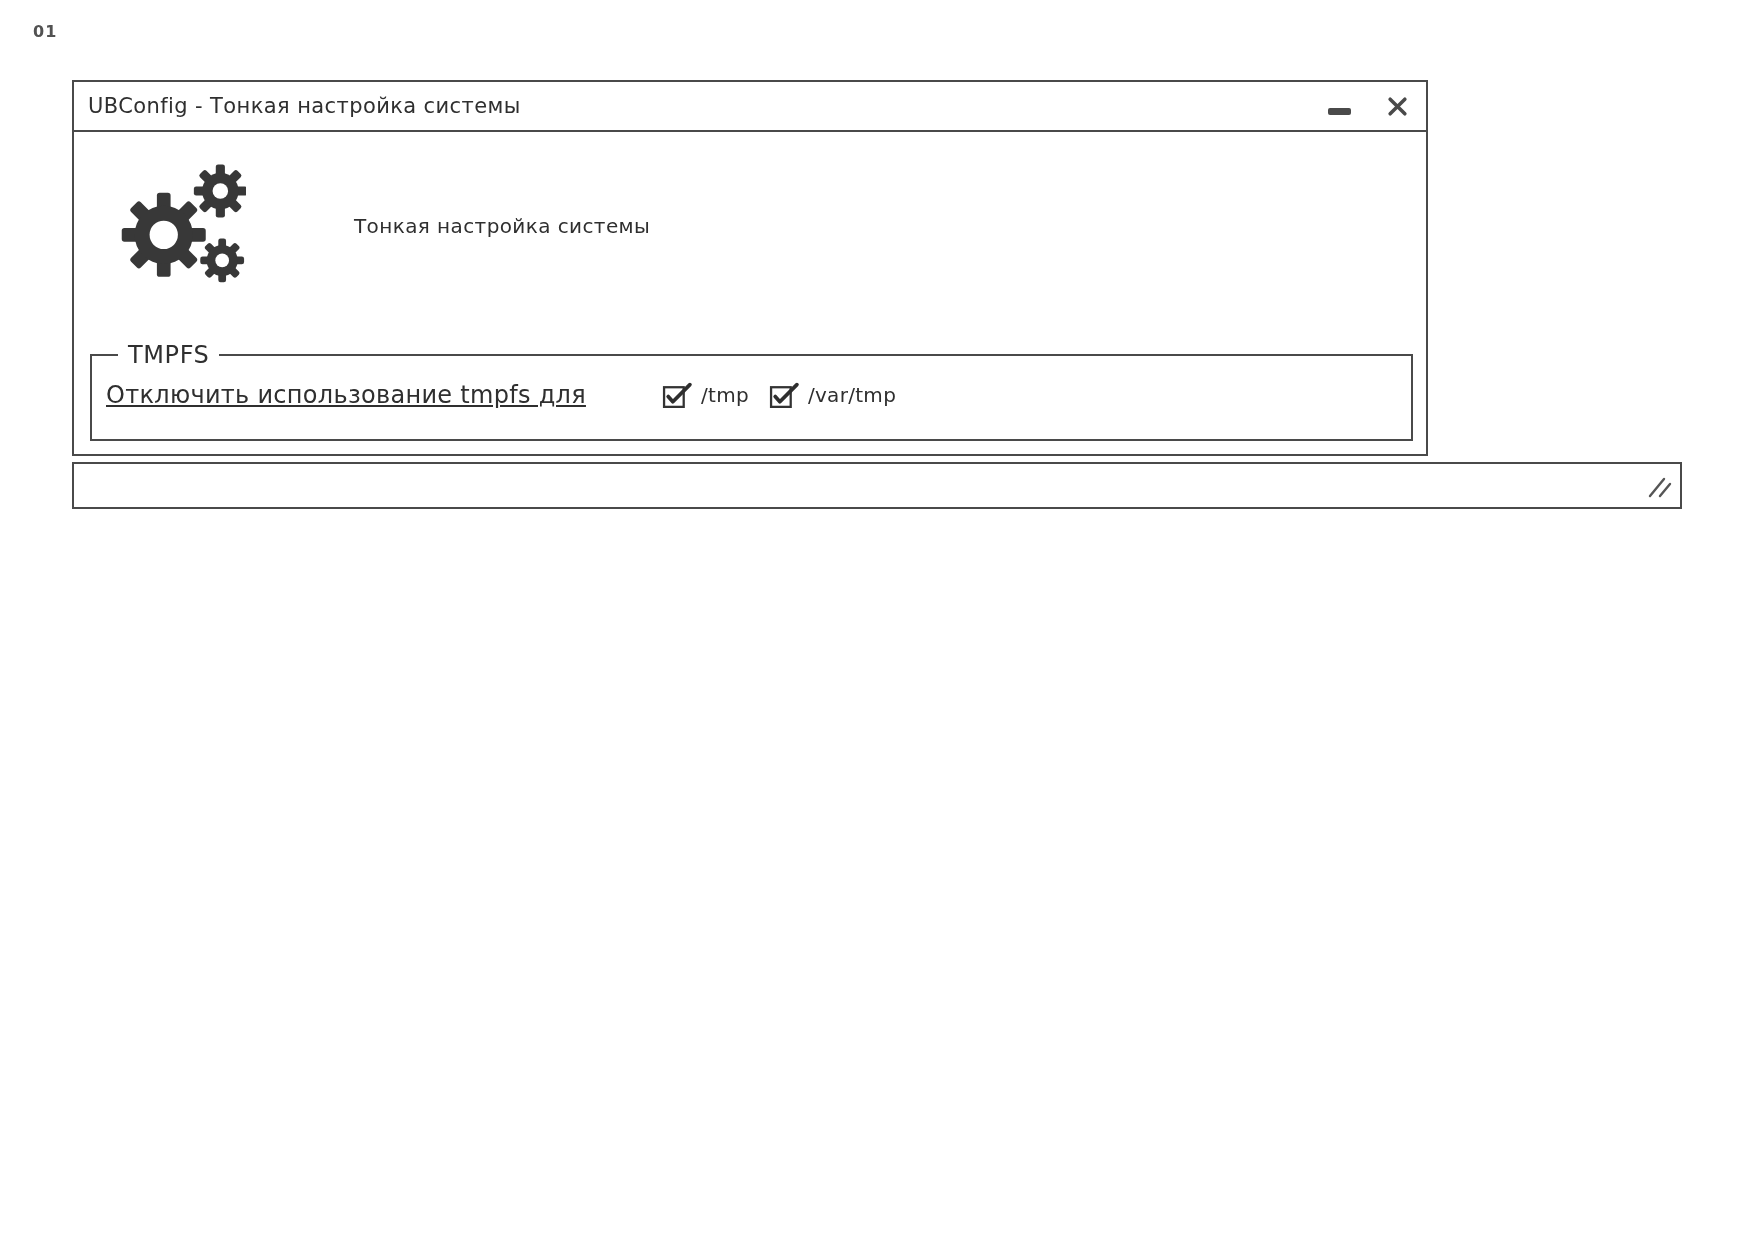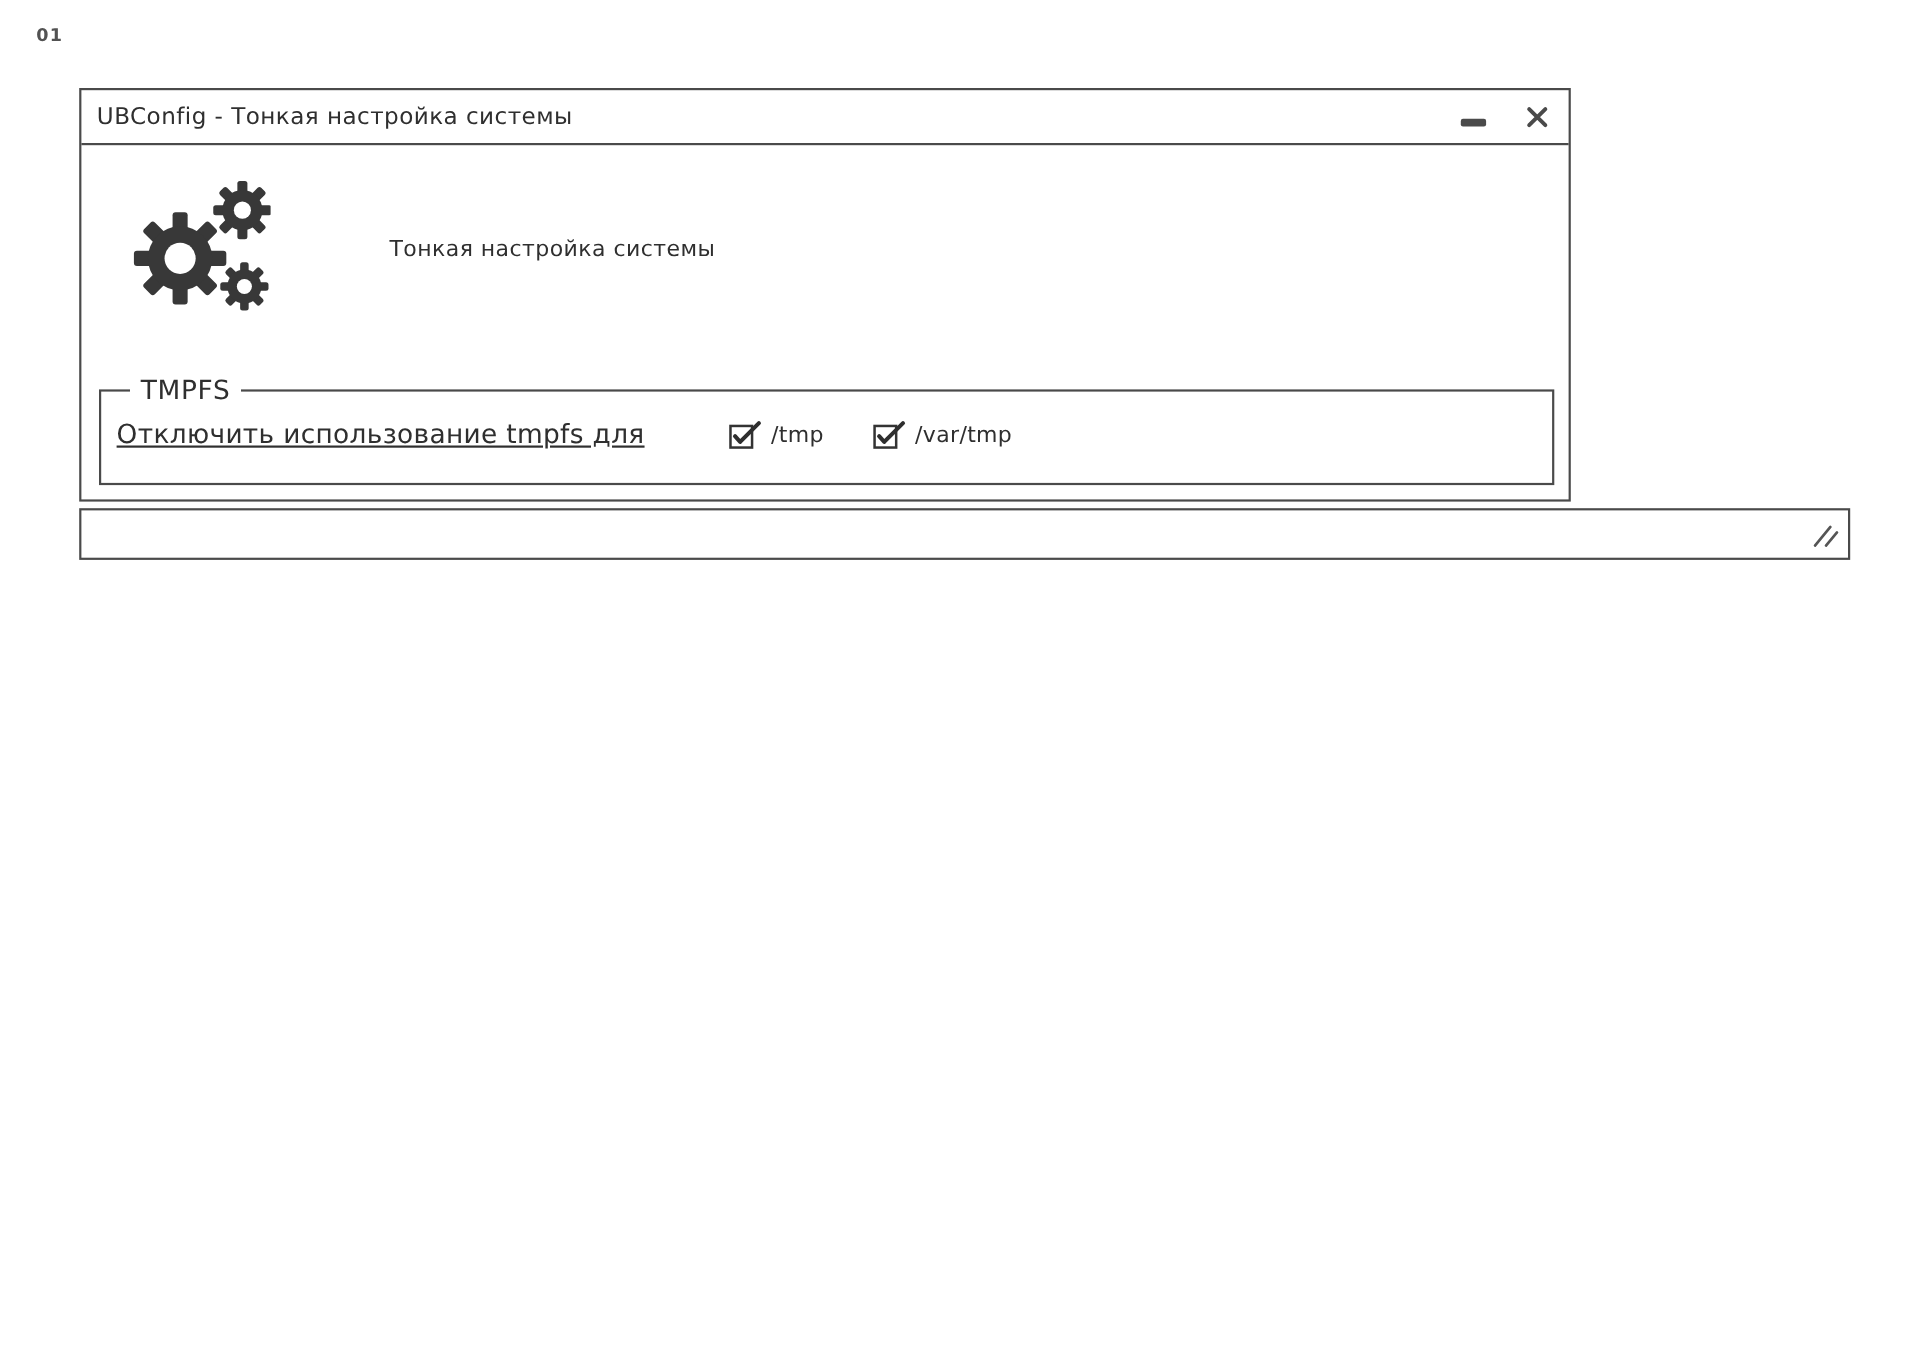--- a/index.html
+++ b/index.html
@@ -39,21 +39,21 @@
     border: 2px solid #4a4a4a; padding: 0 14px;
   }
   fieldset.groupbox legend {
     font-size: 24px; letter-spacing: 0.6px; color: #2f2f2f;
     margin-left: 12px; padding: 0 10px;
   }
   .group-row { display: flex; align-items: center; margin-top: 12px; }
   .group-row-label { font-size: 24px; letter-spacing: 0.3px; color: #2f2f2f; text-decoration: underline; }
   .checkbox { display: flex; align-items: center; gap: 8px; cursor: pointer; }
   .checkbox.first { margin-left: 76px; }
-  .checkbox + .checkbox { margin-left: 44px; }
+  .checkbox + .checkbox { margin-left: 20px; }
   .checkbox-label { font-size: 20px; letter-spacing: 0.3px; color: #2f2f2f; }
 
   .statusbar {
     position: absolute; left: 72px; top: 462px; width: 1610px; height: 47px;
     border: 2px solid #4a4a4a; background: #ffffff;
   }
   .resize-grip { position: absolute; right: 8px; bottom: 5px; cursor: nwse-resize; }
 </style>
 </head>
 <body>

